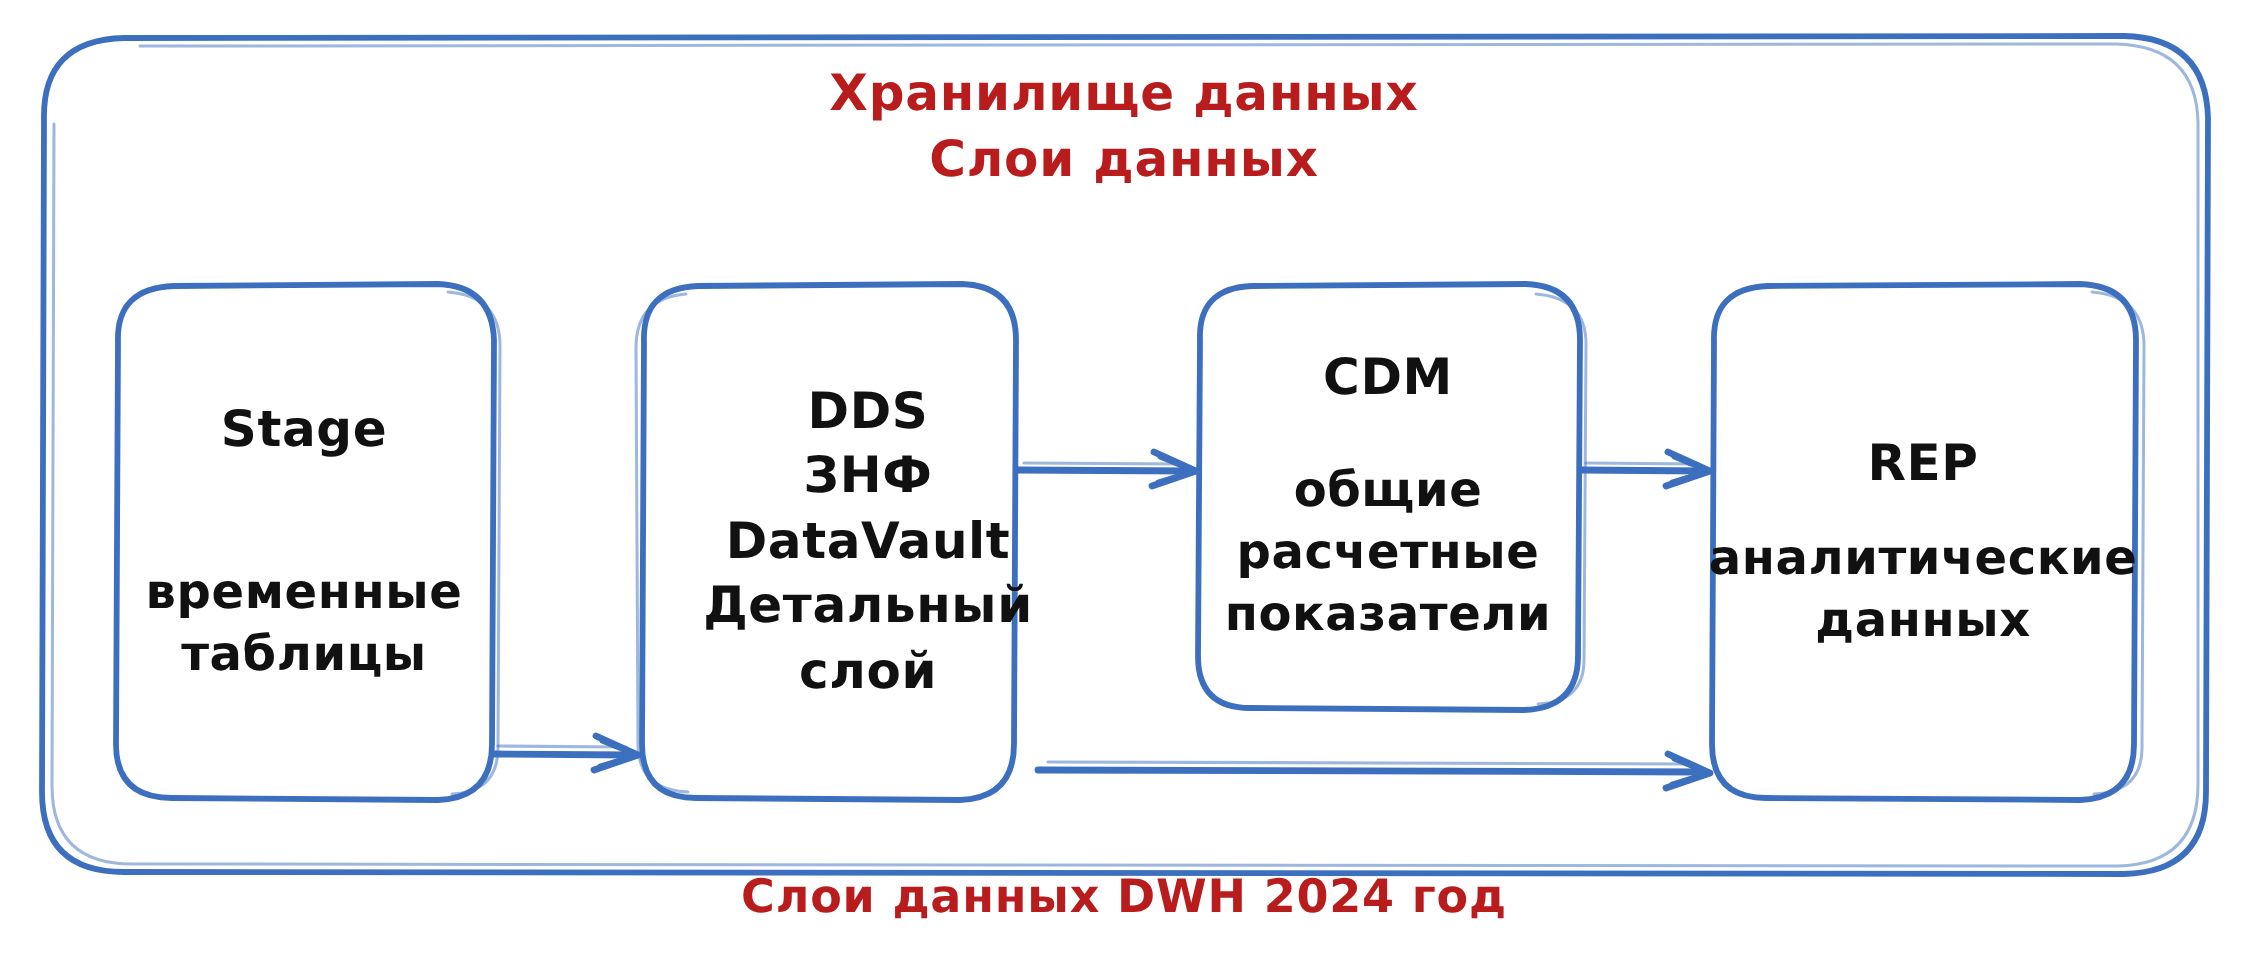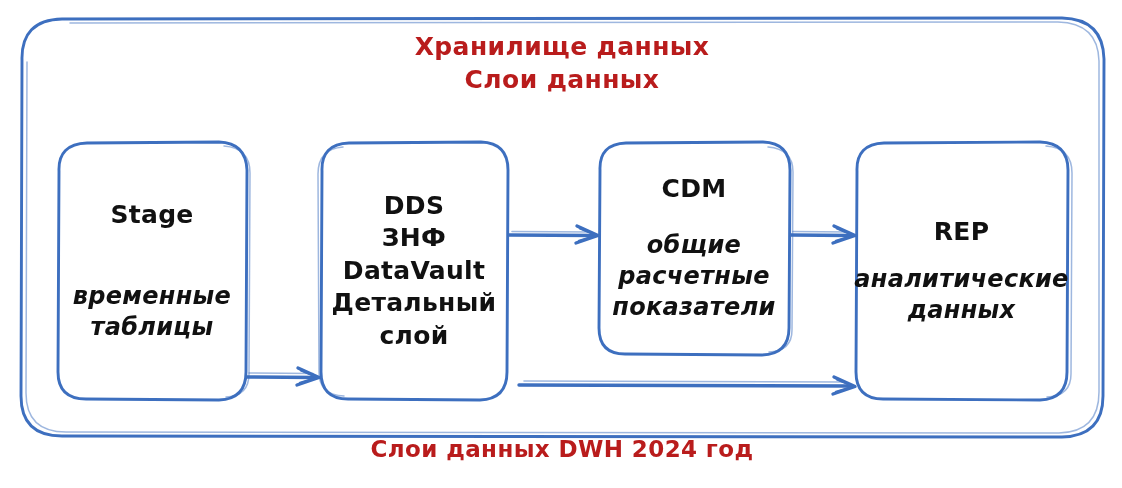--- a/index.html
+++ b/index.html
@@ -66,25 +66,24 @@
   }
   .node-title {
     font-size: 25px;
     line-height: 1.3;
     white-space: pre-line;
   }
   .node-sub {
     font-size: 24px;
     line-height: 1.3;
     white-space: pre-line;
-    font-style: italic;
   }
   #node-stage  { left: 57px;  top: 142px; width: 190px; height: 258px; }
   #node-stage .node-title { margin-bottom: 49px; }
-  #node-dds    { left: 320px; top: 142px; width: 188px; height: 258px; }
+  #node-dds    { left: 320px; top: 142px; width: 188px; height: 258px; padding-left: 20px; }
   #node-cdm    { left: 598px; top: 142px; width: 192px; height: 213px; }
   #node-cdm .node-title { margin-bottom: 24px; }
   #node-rep    { left: 855px; top: 142px; width: 213px; height: 258px; }
   #node-rep .node-title { margin-bottom: 16px; }
 </style>
 </head>
 <body>
 
 <div id="diagram-root">
 

